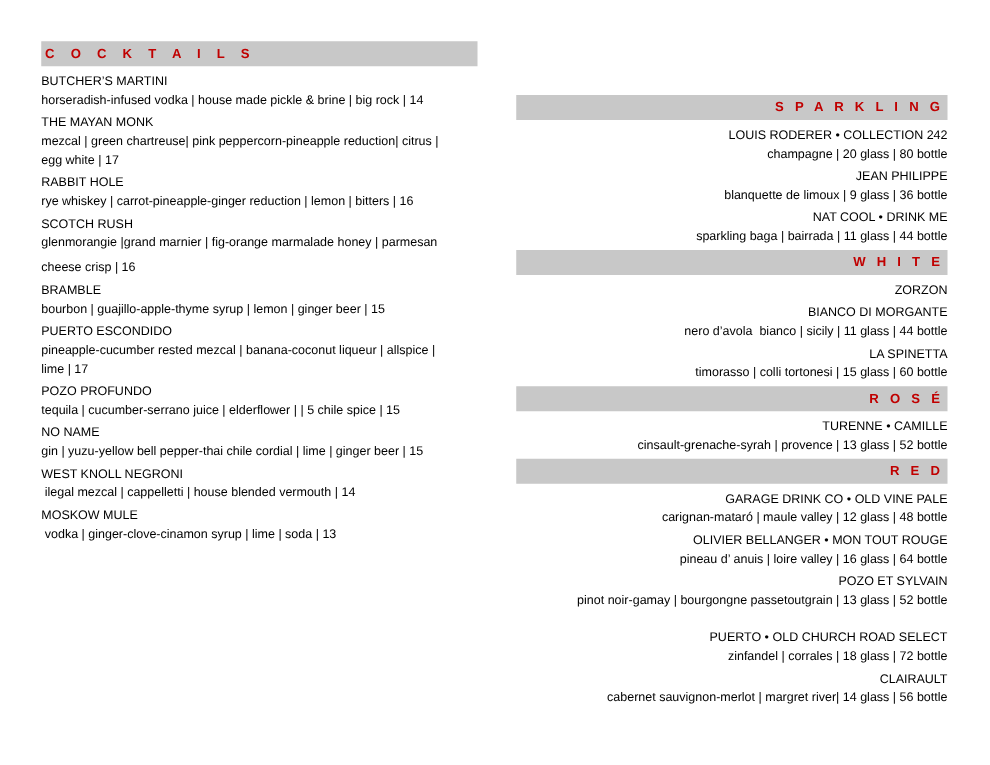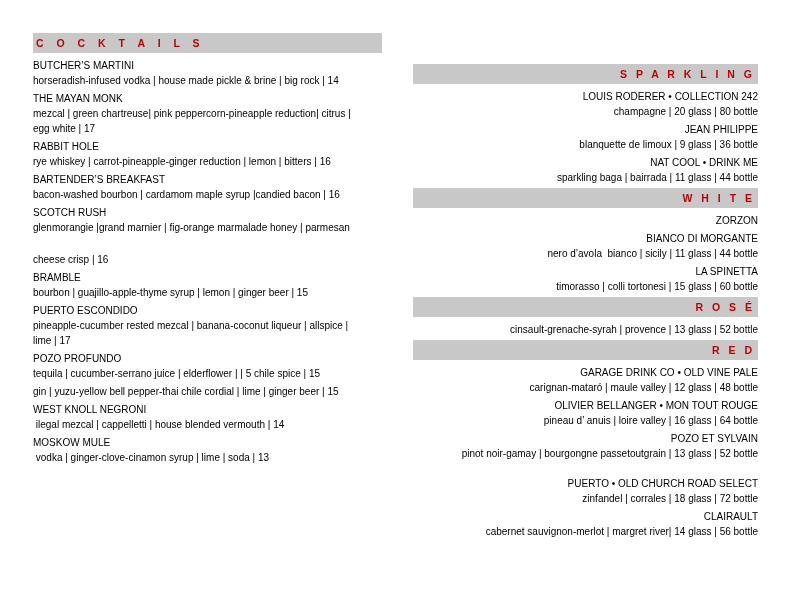--- a/index.html
+++ b/index.html
@@ -24,25 +24,25 @@
     color: #c00000;
     font-weight: bold;
     font-size: 10.5px;
     line-height: 20px;
     letter-spacing: 3px;
     padding: 0 3px;
     box-sizing: border-box;
     margin: 2px 0 5px 0;
   }
   .col-left .bar { letter-spacing: 5px; margin-top: 0; }
-  .col-right .bar:first-child { margin-top: 4px; padding-left: 40px; }
+  .col-right .bar:first-child { margin-top: 16px; padding-left: 40px; }
 
   .item { margin-bottom: 3px; }
   .item .name, .item .desc { white-space: pre; }
-  .item .desc2 { white-space: pre; margin-top: 17px; }
+  .item .desc2 { white-space: pre; margin-top: 5px; }
   .gap-before { margin-top: 15px; }
 </style>
 </head>
 <body>
 
 <div class="page">
 
   <div class="col col-left">
     <div class="bar">
       <span>C O C K T A I L S</span>
@@ -55,42 +55,39 @@
     <div class="item">
       <div class="name">THE MAYAN MONK</div>
       <div class="desc">mezcal | green chartreuse| pink peppercorn-pineapple reduction| citrus |
 egg white | 17</div>
     </div>
     <div class="item">
       <div class="name">RABBIT HOLE</div>
       <div class="desc">rye whiskey | carrot-pineapple-ginger reduction | lemon | bitters | 16</div>
     </div>
     <div class="item">
-      <div class="name">BARTENDER’S BREAKFAST</div>
-      <div class="desc">bacon-washed bourbon | cardamom maple syrup |candied bacon | 16</div>
-    </div>
-    <div class="item">
       <div class="name">SCOTCH RUSH</div>
       <div class="desc">glenmorangie |grand marnier | fig-orange marmalade honey | parmesan</div>
       <div class="desc2">cheese crisp | 16</div>
     </div>
     <div class="item">
       <div class="name">BRAMBLE</div>
       <div class="desc">bourbon | guajillo-apple-thyme syrup | lemon | ginger beer | 15</div>
     </div>
     <div class="item">
       <div class="name">PUERTO ESCONDIDO</div>
       <div class="desc">pineapple-cucumber rested mezcal | banana-coconut liqueur | allspice |
 lime | 17</div>
     </div>
     <div class="item">
       <div class="name">POZO PROFUNDO</div>
       <div class="desc">tequila | cucumber-serrano juice | elderflower | | 5 chile spice | 15</div>
     </div>
     <div class="item">
+      <div class="name">NO NAME</div>
       <div class="desc">gin | yuzu-yellow bell pepper-thai chile cordial | lime | ginger beer | 15</div>
     </div>
     <div class="item">
       <div class="name">WEST KNOLL NEGRONI</div>
       <div class="desc"> ilegal mezcal | cappelletti | house blended vermouth | 14</div>
     </div>
     <div class="item">
       <div class="name">MOSKOW MULE</div>
       <div class="desc"> vodka | ginger-clove-cinamon syrup | lime | soda | 13</div>
     </div>
@@ -126,20 +123,21 @@
     </div>
     <div class="item">
       <div class="name">LA SPINETTA</div>
       <div class="desc">timorasso | colli tortonesi | 15 glass | 60 bottle</div>
     </div>
 
     <div class="bar">
       <span>R O S É</span>
     </div>
     <div class="item">
+      <div class="name">TURENNE • CAMILLE</div>
       <div class="desc">cinsault-grenache-syrah | provence | 13 glass | 52 bottle</div>
     </div>
 
     <div class="bar">
       <span>R E D</span>
     </div>
     <div class="item">
       <div class="name">GARAGE DRINK CO • OLD VINE PALE</div>
       <div class="desc">carignan-mataró | maule valley | 12 glass | 48 bottle</div>
     </div>

